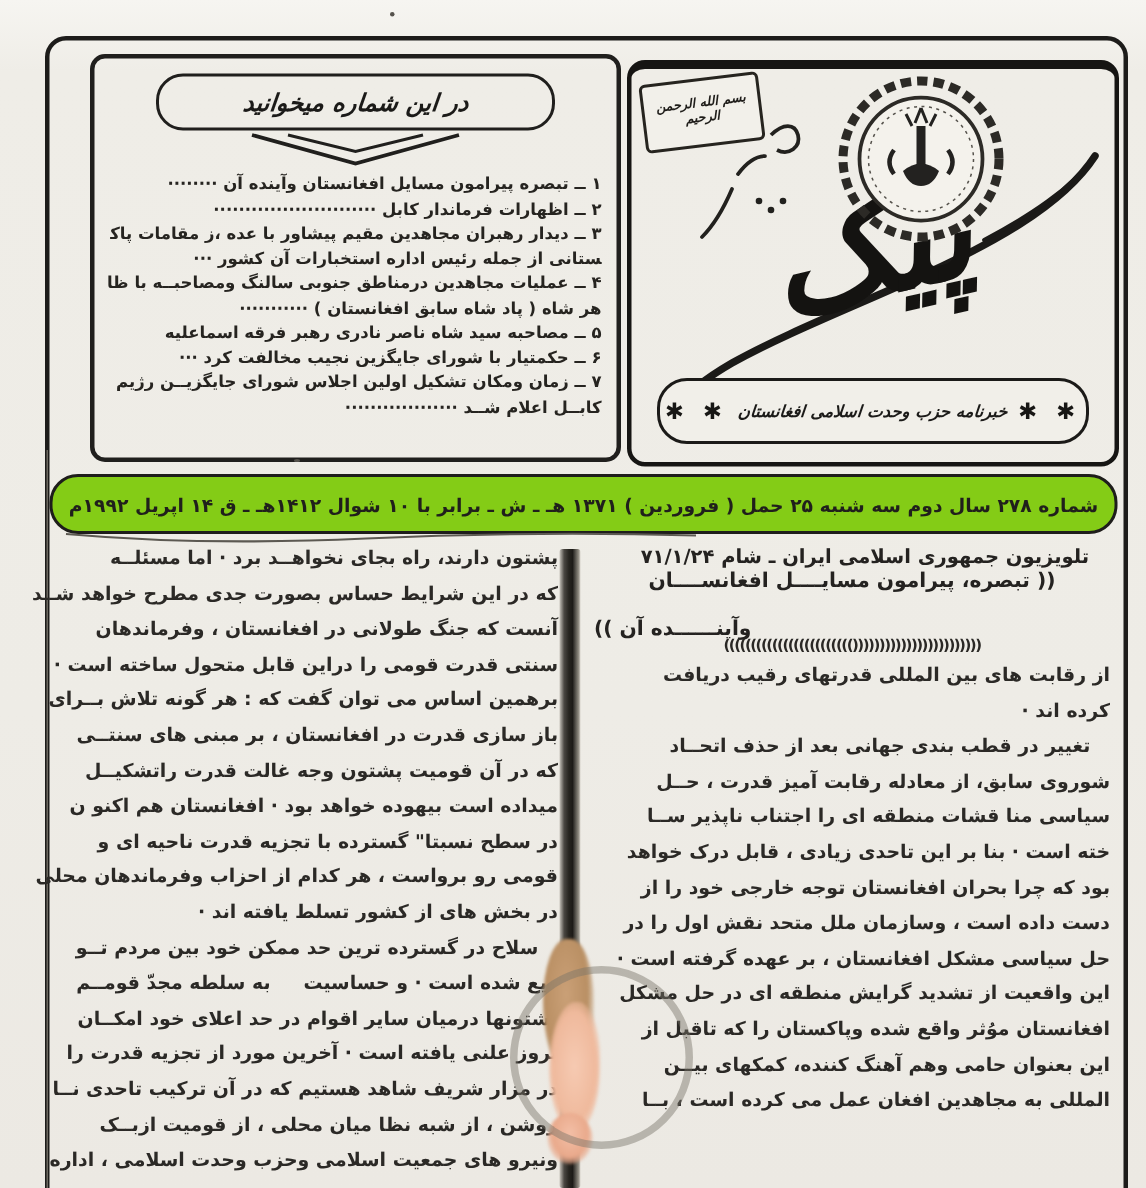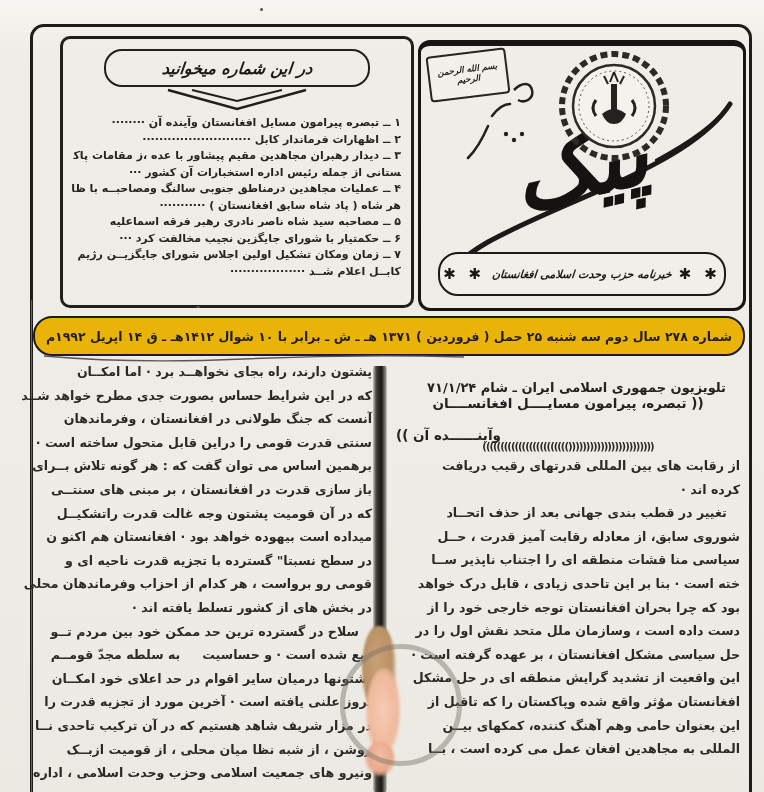--- a/index.html
+++ b/index.html
@@ -67,32 +67,32 @@
     display:flex;align-items:center;justify-content:center;gap:7px;
   }
   .masthead-oval .stars{font-size:15px;color:#171614;letter-spacing:4px;}
   .masthead-oval .sub{
     font-size:11px;font-weight:bold;font-style:italic;color:#1b1a18;transform:skewX(-5deg);
     white-space:nowrap;
   }
   
   .datebar{
     position:absolute;left:33px;top:316px;width:708px;height:36px;
-    border:2.5px solid #1e1d1b;border-radius:19px;background:#eab308;
+    border:2.5px solid #1e1d1b;border-radius:19px;background:#84cc16;
     display:flex;align-items:center;justify-content:center;text-align:center;
   }
   .datebar span{font-size:12.5px;font-weight:bold;color:#201f1c;white-space:nowrap;}
   .date-underline{position:absolute;left:40px;top:352px;}
   
   .col{position:absolute;top:360px;}
   .col-right{left:396px;width:344px;}
   .col-left{left:34px;width:338px;}
   .byline{
     font-size:13px;font-weight:bold;text-align:right;padding-right:14px;
-    margin-top:20px;white-space:nowrap;color:#242220;
+    margin-top:4px;white-space:nowrap;color:#242220;
   }
   .heading1{
     font-size:13.5px;font-weight:bold;text-align:center;
     white-space:nowrap;color:#242220;
   }
   .heading2{
     margin-top:16px;font-size:13.5px;font-weight:bold;text-align:left;
     white-space:nowrap;color:#242220;
   }
   .parens{
@@ -215,21 +215,21 @@
       <div class="line">حل سیاسی مشکل افغانستان ، بر عهده گرفته است ·</div>
       <div class="line">این واقعیت از تشدید گرایش منطقه ای در حل مشکل</div>
       <div class="line">افغانستان موُثر واقع شده وپاکستان را که تاقبل از</div>
       <div class="line">این بعنوان حامی وهم آهنگ کننده، کمکهای بیــن</div>
       <div class="line">المللی به مجاهدین افغان عمل می کرده است ، بــا</div>
     </div>
 </div>
 
 <div class="col col-left">
   <div class="lines">
-      <div class="line">پشتون دارند، راه بجای نخواهــد برد · اما امکــان</div>
+      <div class="line">پشتون دارند، راه بجای نخواهــد برد · اما مسئلــه</div>
       <div class="line">که در این شرایط حساس بصورت جدی مطرح خواهد شــد</div>
       <div class="line">آنست که جنگ طولانی در افغانستان ، وفرماندهان</div>
       <div class="line">سنتی قدرت قومی را دراین قابل متحول ساخته است ·</div>
       <div class="line">برهمین اساس می توان گفت که : هر گونه تلاش بــرای</div>
       <div class="line">باز سازی قدرت در افغانستان ، بر مبنی های سنتــی</div>
       <div class="line">که در آن قومیت پشتون وجه غالت قدرت راتشکیــل</div>
       <div class="line">میداده است بیهوده خواهد بود · افغانستان هم اکنو ن</div>
       <div class="line">در سطح نسبتا" گسترده با تجزیه قدرت ناحیه ای و</div>
       <div class="line">قومی رو برواست ، هر کدام از احزاب وفرماندهان محلی</div>
       <div class="line">در بخش های از کشور تسلط یافته اند ·</div>

